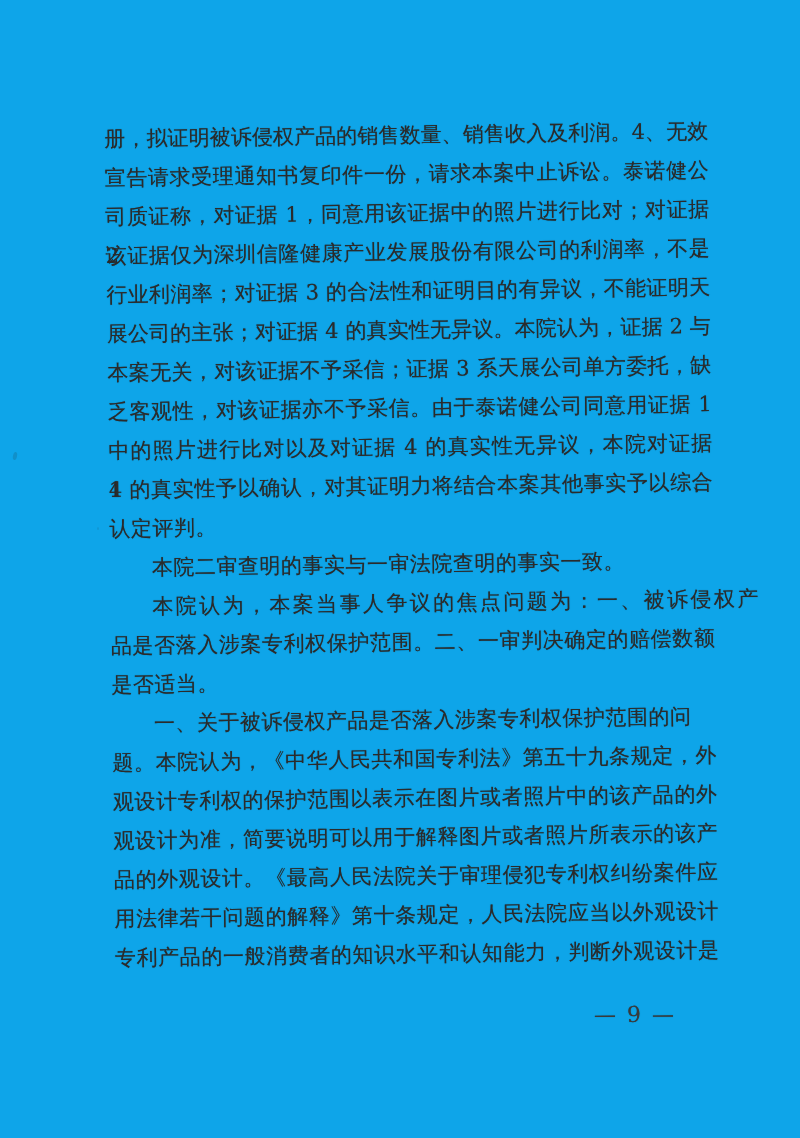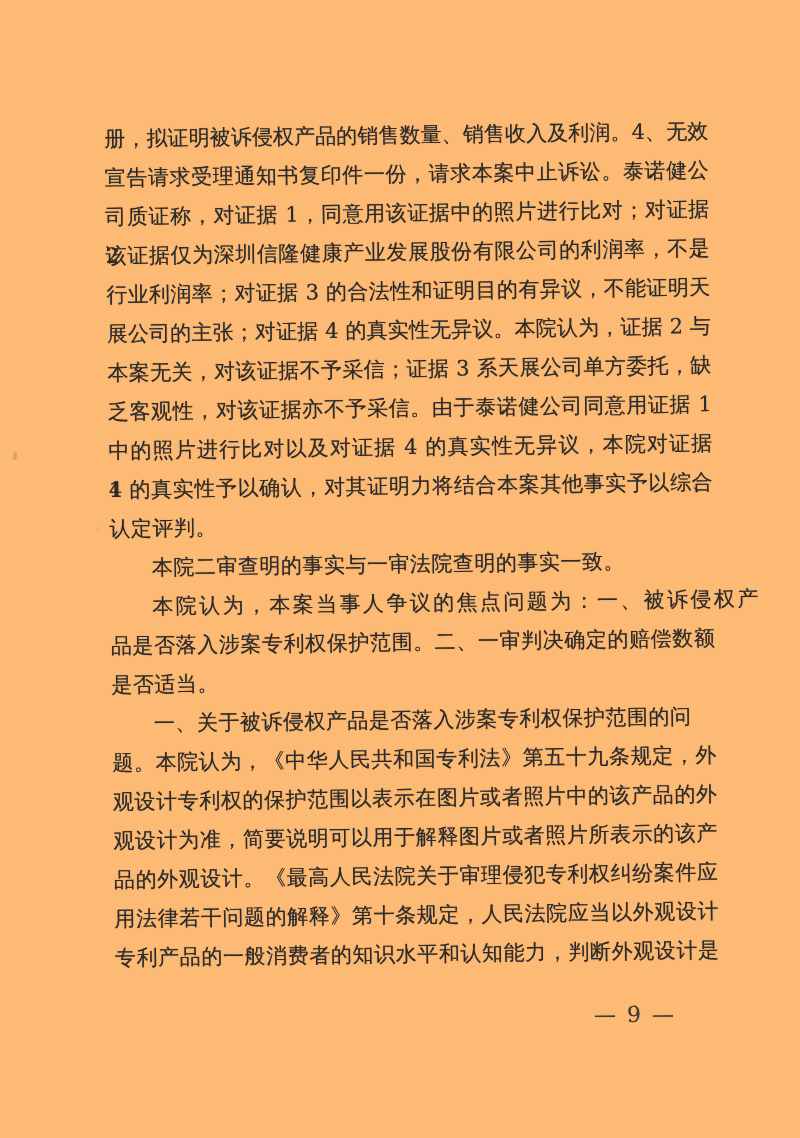--- a/index.html
+++ b/index.html
@@ -10,21 +10,21 @@
   body {
     position: relative;
     width: 800px;
     height: 1138px;
     overflow: hidden;
     font-family: "DejaVu Serif", "Liberation Serif", serif;
   }
   .page {
     position: absolute;
     inset: 0;
-    background: #fdba74;
+    background: #0ea5e9;
     overflow: hidden;
   }
   .text-block {
     position: absolute;
     left: 104px;
     top: 120px;
     width: 604px;
     transform: rotate(-0.75deg);
     transform-origin: 0 0;
     color: #2b2b2b;

